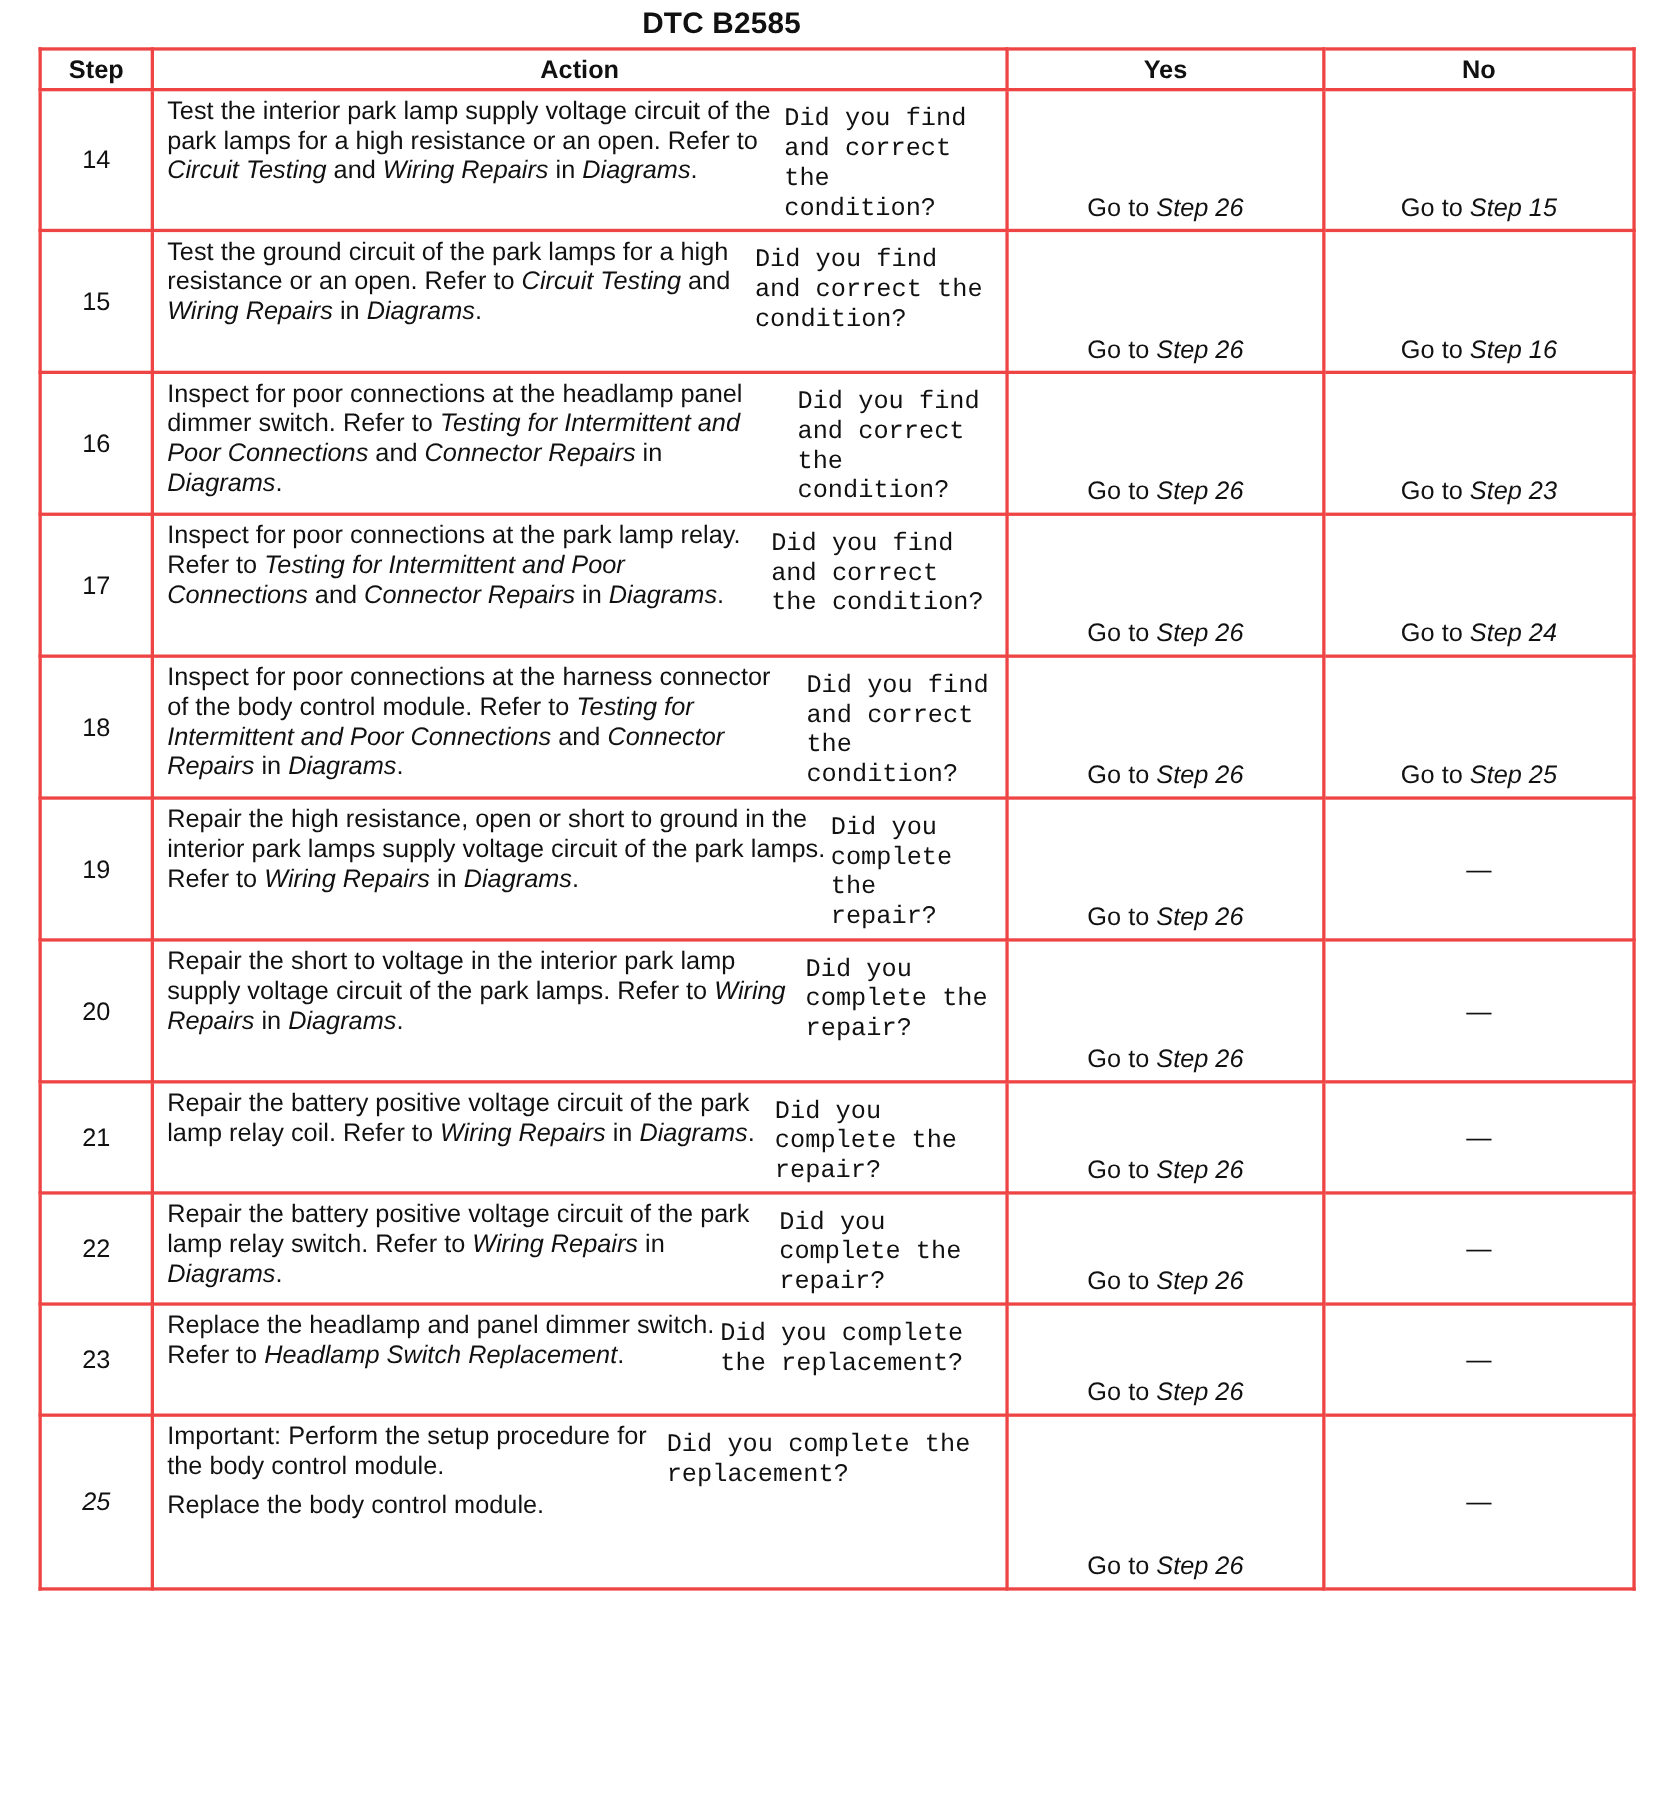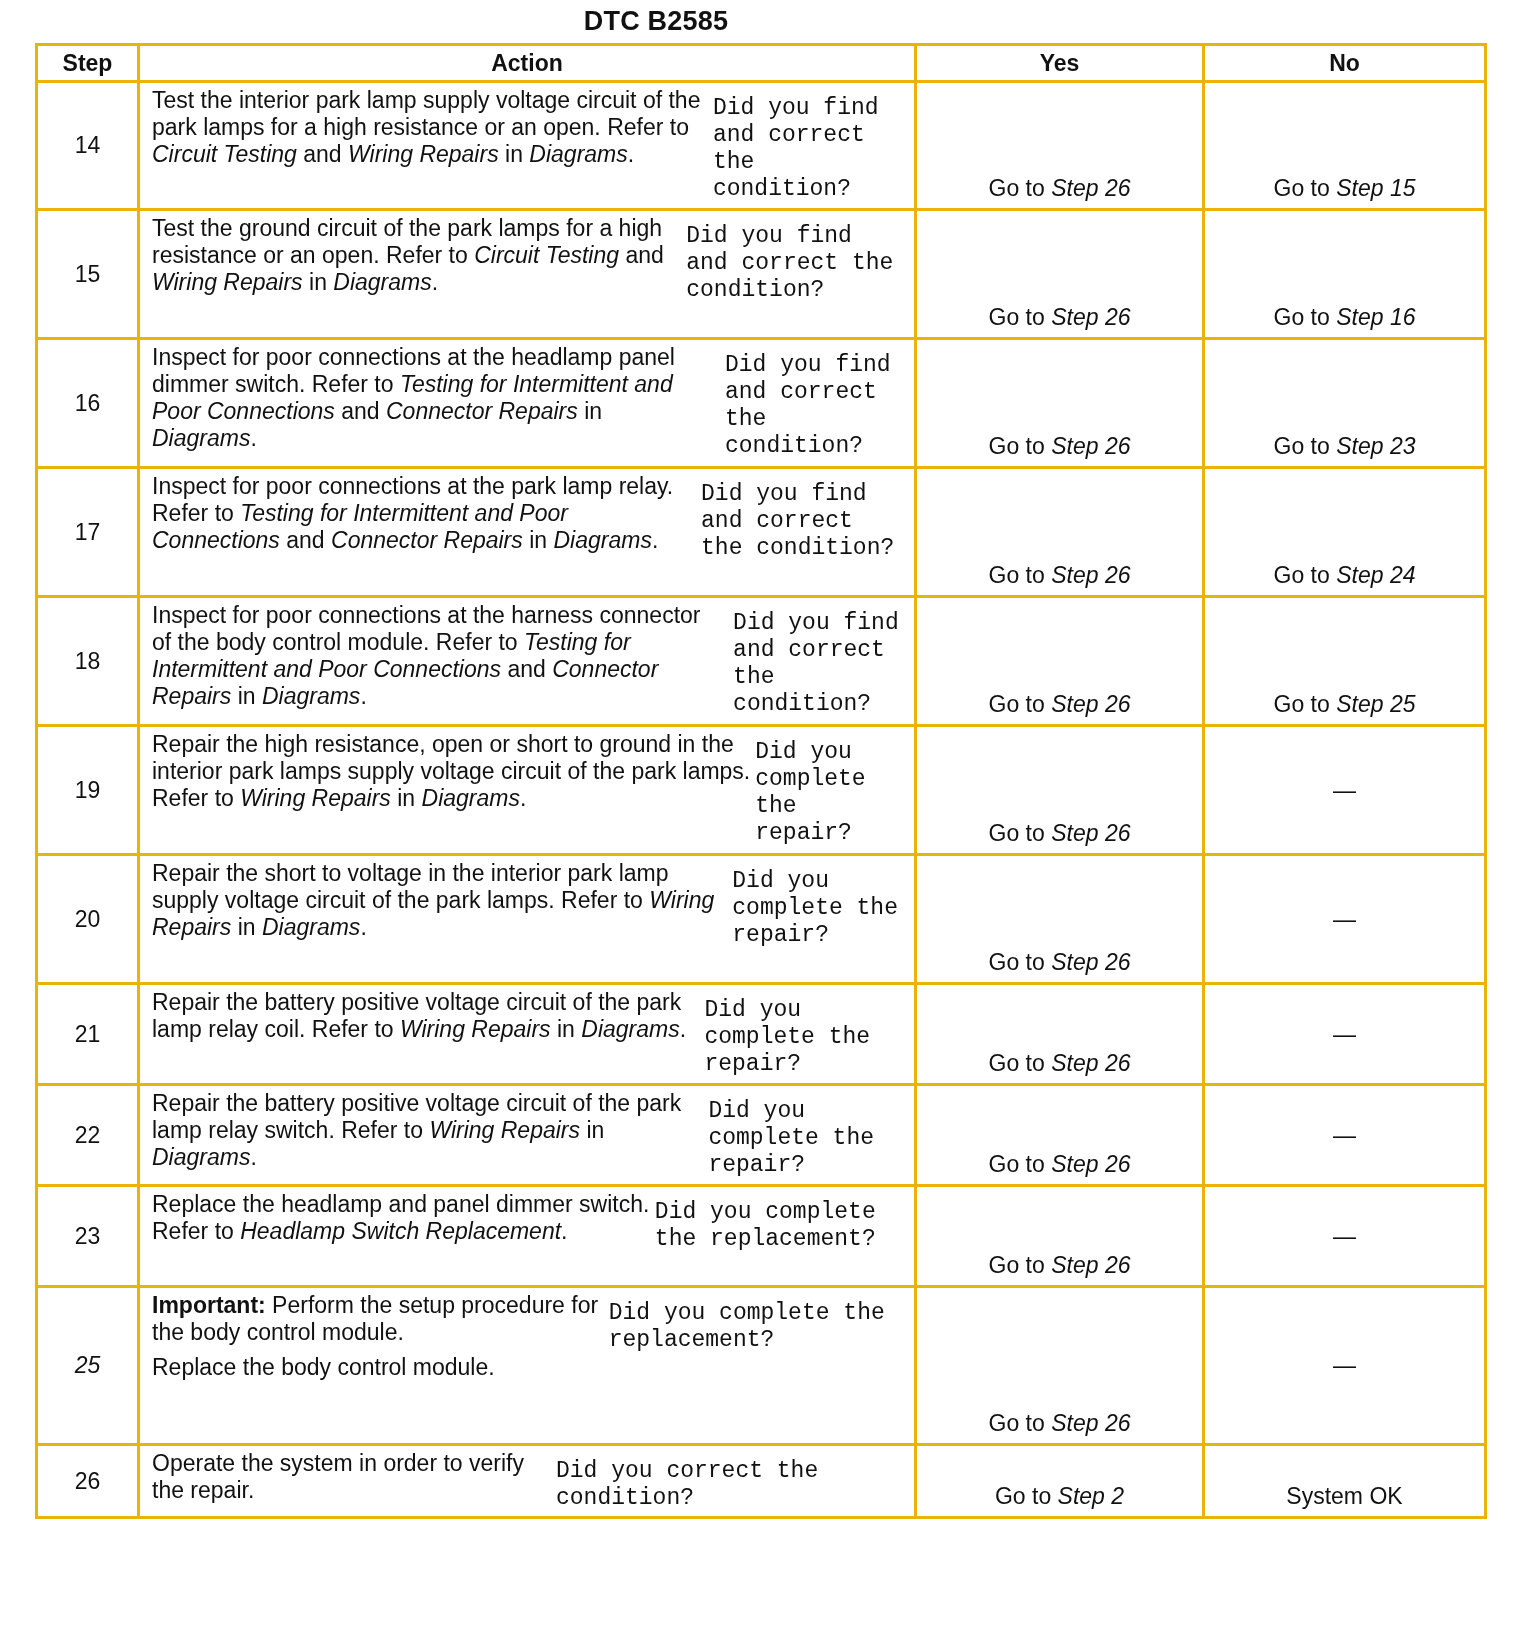--- a/index.html
+++ b/index.html
@@ -1,34 +1,34 @@
 <!DOCTYPE html>
 <html><head>
 <meta charset="utf-8">
 <style>
   html, body { margin: 0; padding: 0; background: #ffffff; }
   body { width: 1520px; height: 1638px; position: relative; font-family: "Liberation Sans", sans-serif; color: #111; }
   .title { position: absolute; top: 6px; left: 0; width: 1312px; text-align: center; font-weight: bold; font-size: 27px; letter-spacing: 0.2px; }
   table { position: absolute; left: 35px; top: 43px; width: 1449px; border-collapse: collapse; table-layout: fixed; font-size: 23px; }
-  td, th { border: 3px solid #eab308; padding: 0; }
+  td, th { border: 3px solid #ef4444; padding: 0; }
   th { font-weight: bold; height: 34px; font-size: 23px; text-align: center; }
   col.c-step { width: 102px; }
   col.c-action { width: 777px; }
   col.c-yes { width: 288px; }
   col.c-no { width: 282px; }
   td.step { text-align: center; vertical-align: middle; }
   td.step.it { font-style: italic; }
   td.action { vertical-align: top; padding: 4px 10px 4px 12px; }
   td.action .wrap { display: flex; flex-direction: row; justify-content: space-between; }
   .para { line-height: 27px; }
   .question { line-height: 27px; margin-top: 8px; font-family: Liberation Mono, monospace; }
   td.yes, td.no { text-align: center; vertical-align: bottom; padding-bottom: 6px; }
   td.no.dash { vertical-align: middle; padding: 0; }
   em { font-style: italic; }
-  b { font-weight: bold; }
+  b { font-weight: normal; }
 </style>
 </head>
 <body>
 
 <div class="title">DTC B2585</div>
 
 <table>
   <colgroup>
     <col class="c-step">
       <col class="c-action">
@@ -181,27 +181,14 @@
             <div>
               <div class="para"><b>Important:</b><span> Perform the setup procedure for the body control module.</span></div>
               <div class="para" style="margin-top: 8px;"><span>Replace the body control module.</span></div>
             </div>
             <div class="question">Did you complete the replacement?</div>
           </div>
         </td>
         <td class="yes"><span>Go to </span><em>Step 26</em></td>
         <td class="no dash"><span>—</span></td>
       </tr>
-      <tr style="height: 71px;">
-        <td class="step">26</td>
-        <td class="action">
-          <div class="wrap" style="min-height: 62px;">
-            <div>
-              <div class="para"><span>Operate the system in order to verify the repair.</span></div>
-            </div>
-            <div class="question">Did you correct the condition?</div>
-          </div>
-        </td>
-        <td class="yes"><span>Go to </span><em>Step 2</em></td>
-        <td class="no"><span>System OK</span></td>
-      </tr>
     </tbody>
 </table>
 
 </body></html>

